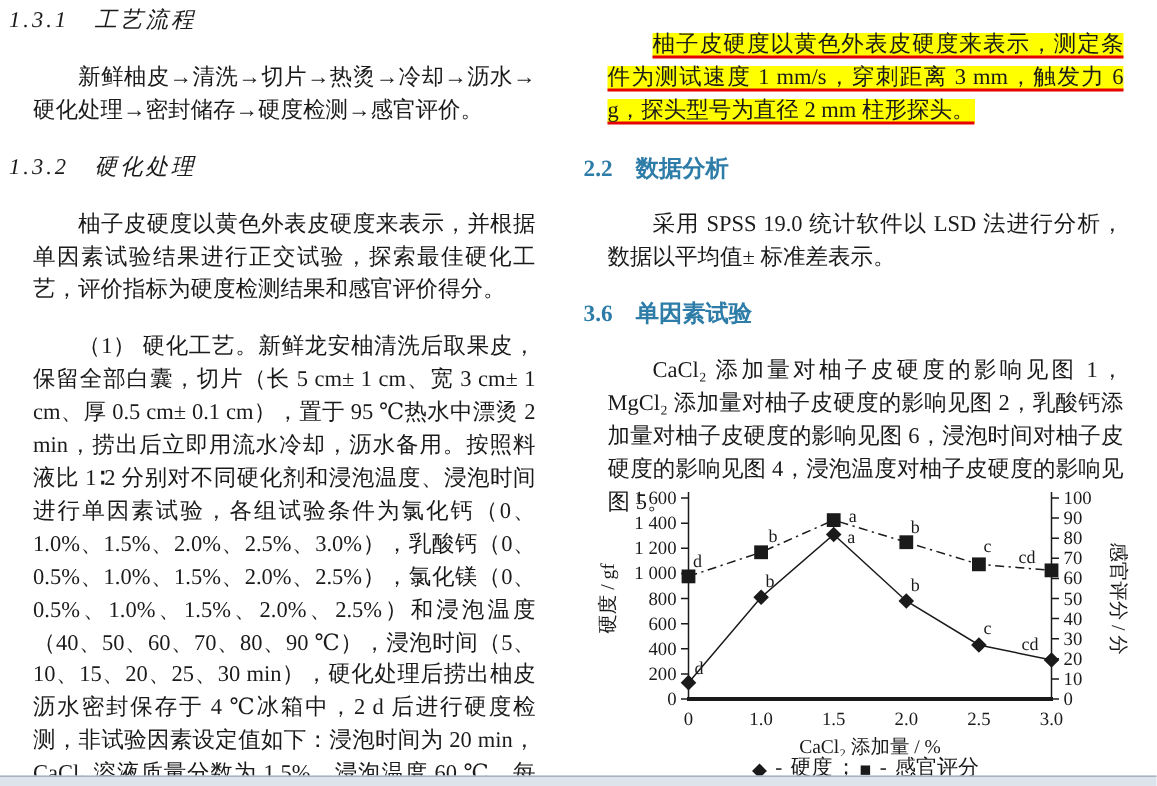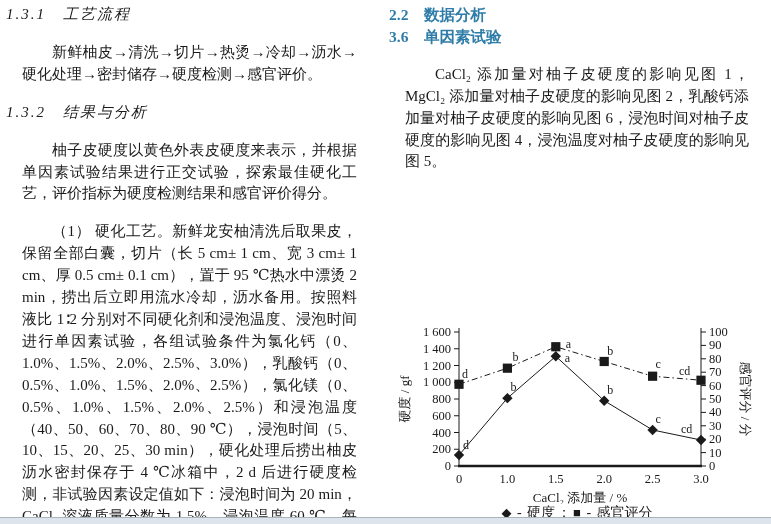--- a/index.html
+++ b/index.html
@@ -28,28 +28,30 @@
               background:var(--bar);border-top:1px solid #aab4c0;}
 </style>
 </head>
 <body>
 
 <div class="page">
 
   <div class="col col-left">
     <h3 class="h3">1.3.1　工艺流程</h3>
     <p>新鲜柚皮→清洗→切片→热烫→冷却→沥水→硬化处理→密封储存→硬度检测→感官评价。</p>
-    <h3 class="h3">1.3.2　结果与分析</h3>
+    <h3 class="h3">1.3.2　硬化处理</h3>
     <p>柚子皮硬度以黄色外表皮硬度来表示，并根据单因素试验结果进行正交试验，探索最佳硬化工艺，评价指标为硬度检测结果和感官评价得分。</p>
     <p>（1） 硬化工艺。新鲜龙安柚清洗后取果皮，保留全部白囊，切片（长 5 cm± 1 cm、宽 3 cm± 1 cm、厚 0.5 cm± 0.1 cm），置于 95 ℃热水中漂烫 2 min，捞出后立即用流水冷却，沥水备用。按照料液比 1∶2 分别对不同硬化剂和浸泡温度、浸泡时间进行单因素试验，各组试验条件为氯化钙（0、1.0%、1.5%、2.0%、2.5%、3.0%），乳酸钙（0、0.5%、1.0%、1.5%、2.0%、2.5%），氯化镁（0、0.5%、1.0%、1.5%、2.0%、2.5%）和浸泡温度（40、50、60、70、80、90 ℃），浸泡时间（5、10、15、20、25、30 min），硬化处理后捞出柚皮沥水密封保存于 4 ℃冰箱中，2 d 后进行硬度检测，非试验因素设定值如下：浸泡时间为 20 min，CaCl₂ 溶液质量分数为 1.5%，浸泡温度 60 ℃，每组进行 3 次重复试验。根据单因素试验结果，选取上述适宜因素和水平进行 L₉(3⁴)正交试验。</p>
     <p>（2） 感官评定。将硬化处理好的柚皮进行调味，参考川式凉拌菜调味方法，以姜蒜汁、食盐、鸡精</p>
   </div>
 
   <div class="col col-right">
+    <p><span class="hl">柚子皮硬度以黄色外表皮硬度来表示，测定条件为测试速度 1 mm/s，穿刺距离 3 mm，触发力 6 g，探头型号为直径 2 mm 柱形探头。</span></p>
     <h3 class="h2blue">2.2　数据分析</h3>
+    <p>采用 SPSS 19.0 统计软件以 LSD 法进行分析，数据以平均值± 标准差表示。</p>
     <h3 class="h2blue">3.6　单因素试验</h3>
     <p>CaCl₂ 添加量对柚子皮硬度的影响见图 1，MgCl₂ 添加量对柚子皮硬度的影响见图 2，乳酸钙添加量对柚子皮硬度的影响见图 6，浸泡时间对柚子皮硬度的影响见图 4，浸泡温度对柚子皮硬度的影响见图 5。</p>
   </div>
 
   <div class="figure">
     <svg id="chart-svg" width="376" height="178" viewBox="0 0 376 178">
         <line x1="70" y1="2" x2="70" y2="140" stroke="#1a1a1a" stroke-width="1"></line>
         <line x1="312" y1="2" x2="312" y2="140" stroke="#1a1a1a" stroke-width="1"></line>
         <line x1="69" y1="140" x2="313" y2="140" stroke="#1a1a1a" stroke-width="2.6"></line>
         <line x1="65" y1="140" x2="70" y2="140" stroke="#1a1a1a" stroke-width="1"></line>

